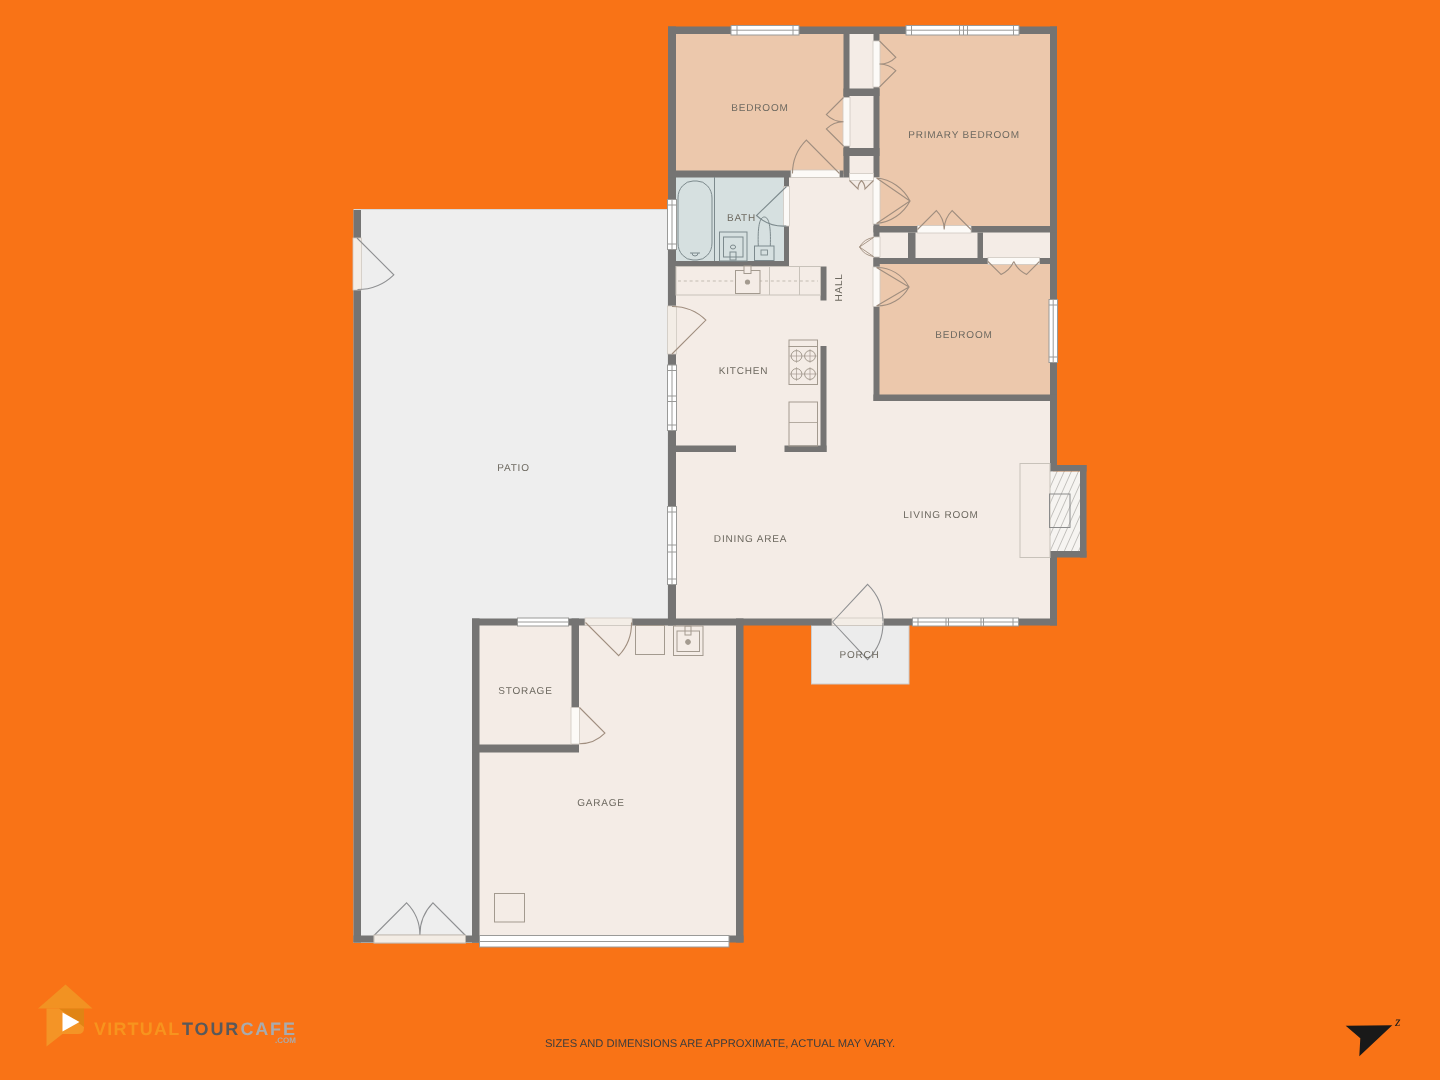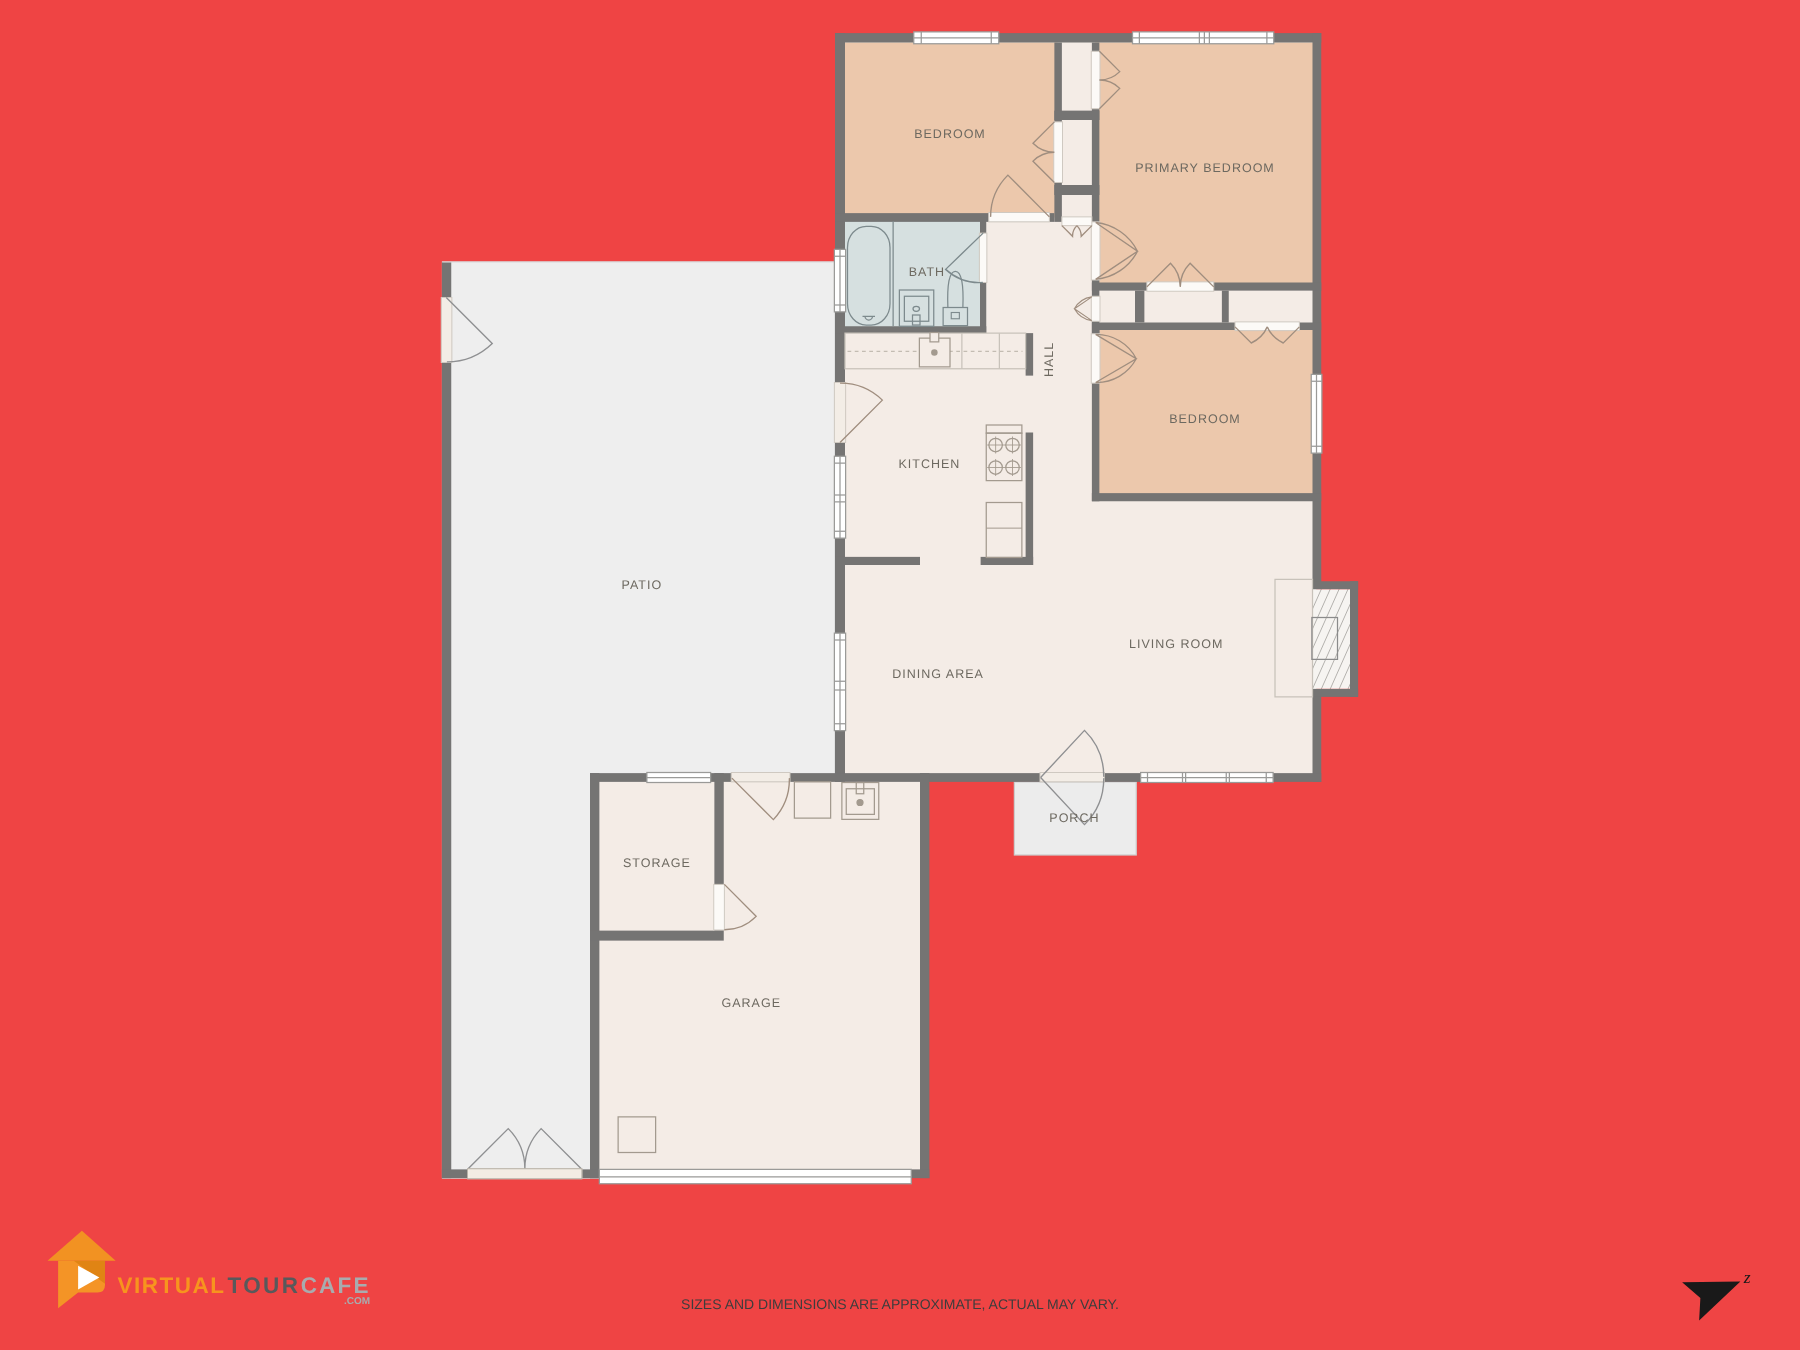--- a/index.html
+++ b/index.html
@@ -1,16 +1,16 @@
 <!DOCTYPE html>
 <html><head>
 <meta charset="utf-8">
 <style>
   html,body{margin:0;padding:0;background:#ffffff;}
-  .page{position:relative;width:1440px;height:1080px;background:#ef4444;overflow:hidden;
+  .page{position:relative;width:1440px;height:1080px;background:#f97316;overflow:hidden;
         font-family:"Liberation Sans", sans-serif;}
   svg{position:absolute;left:0;top:0;}
   .lbl{fill:#6d6960;font-size:10px;letter-spacing:0.8px;font-family:"Liberation Sans",sans-serif;}
 </style>
 </head>
 <body>
 <div class="page">
 <svg width="1440" height="1080" viewBox="0 0 1440 1080" text-rendering="geometricPrecision">
 <defs>
   <pattern id="hatch" width="6.5" height="6.5" patternTransform="rotate(24)" patternUnits="userSpaceOnUse">

